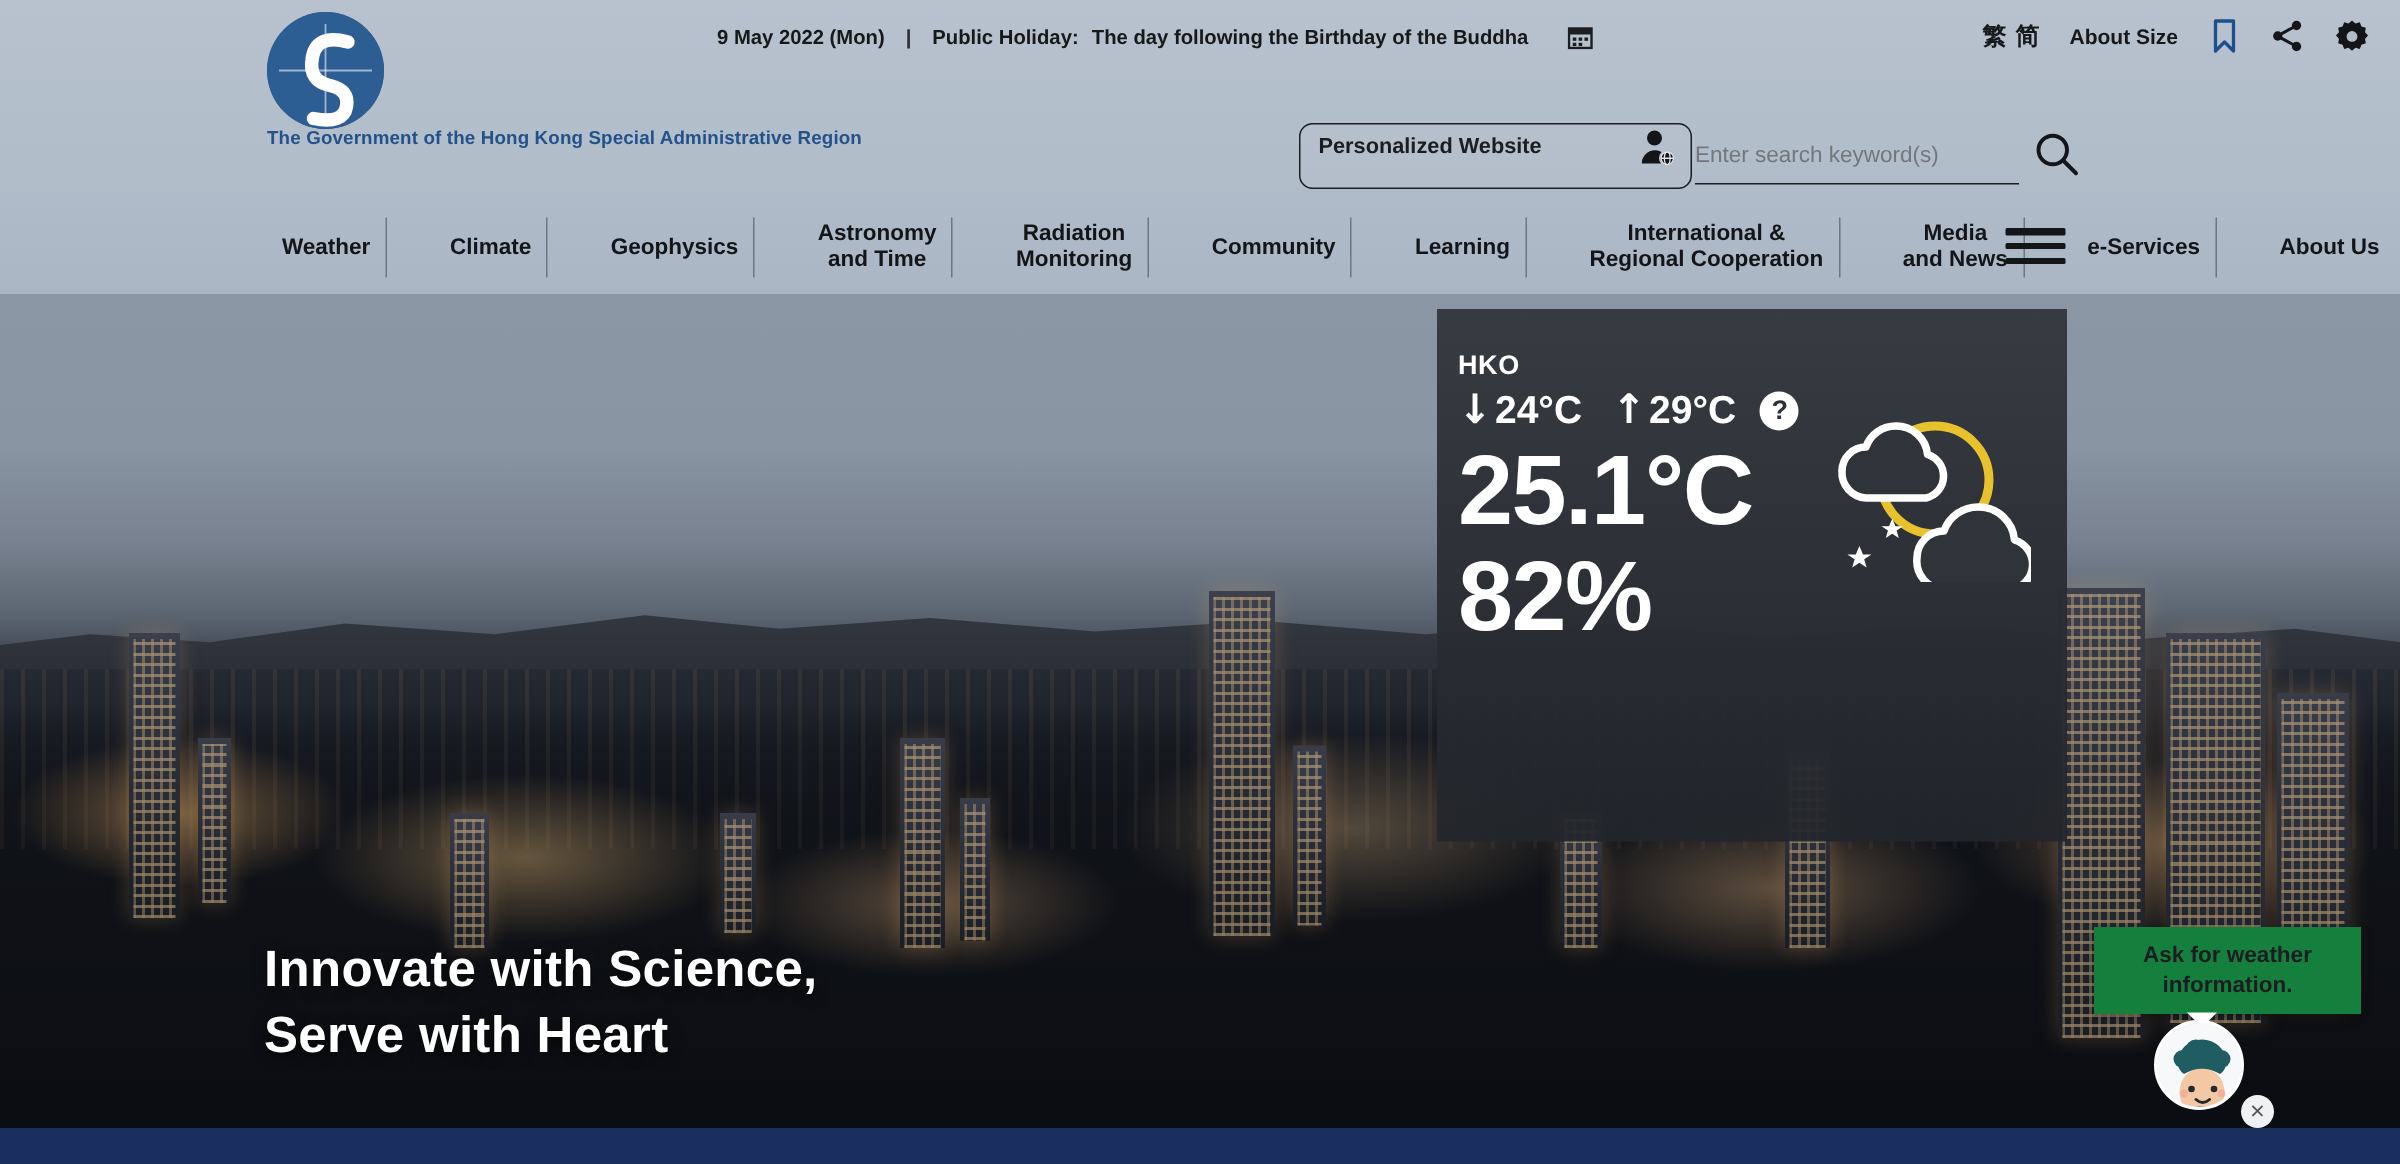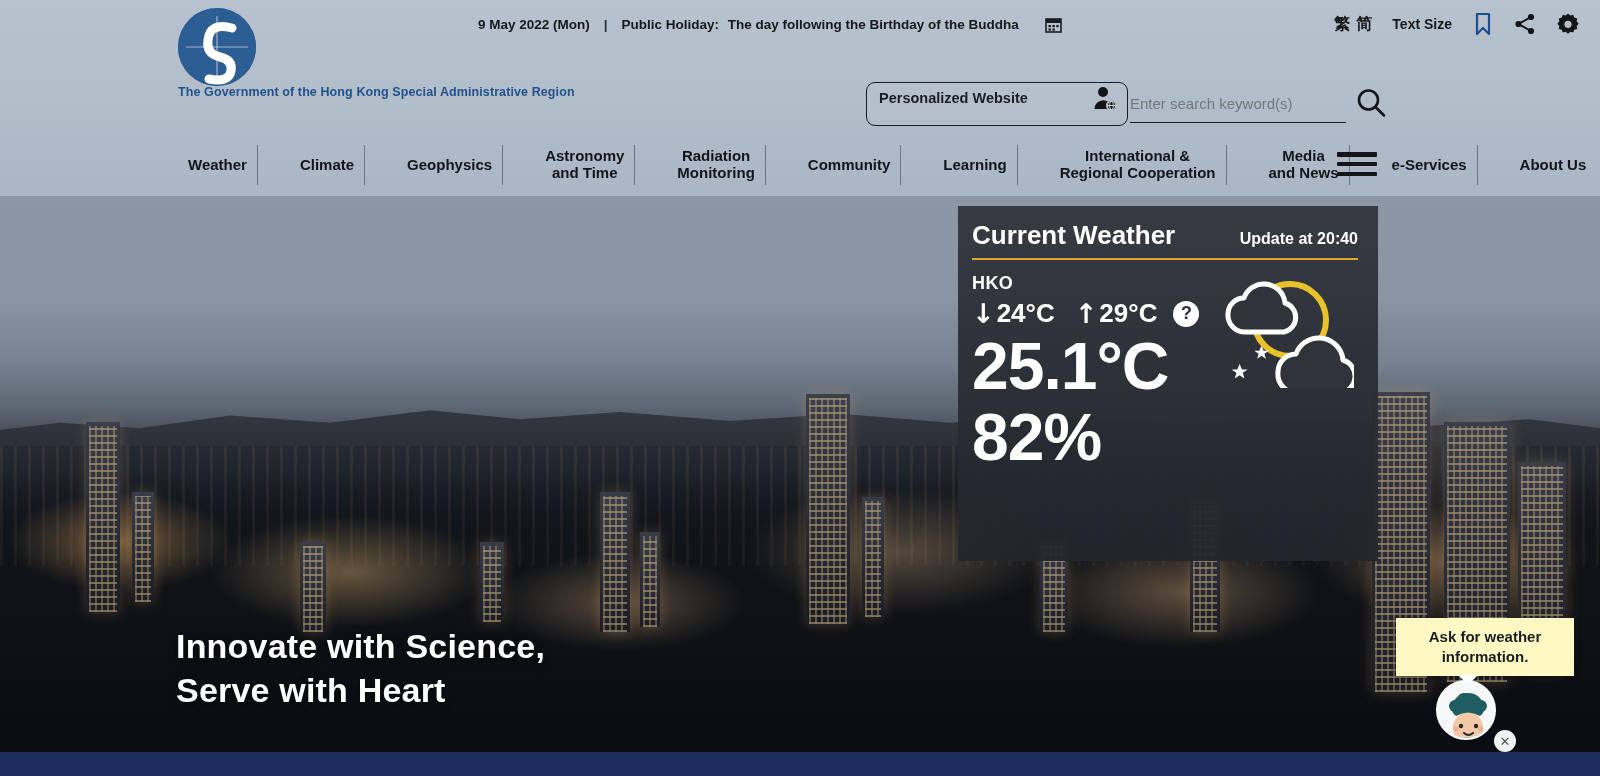--- a/index.html
+++ b/index.html
@@ -403,21 +403,21 @@
     top: 62px;
     width: 140px; height: 120px;
   }
 
   
   .chat-tip {
     position: absolute;
     left: 1396px;
     top: 618px;
     width: 178px;
-    background: #fef9c3;
+    background: #15803d;
     padding: 9px 10px 10px 10px;
     text-align: center;
     font-size: 15px;
     font-weight: 700;
     color: #1b1d20;
     line-height: 1.3;
     z-index: 30;
     white-space: pre-line;
     box-shadow: 0 2px 6px rgba(0,0,0,.3);
   }
@@ -495,24 +495,20 @@
       <div class="hero-bldg" style="left:1040px;bottom:120px; width:28px;  height:90px;"></div>
       <div class="hero-bldg" style="left:480px; bottom:130px; width:24px;  height:80px;"></div>
     </div>
 
     <div class="hero-title">Innovate with Science,
 Serve with Heart</div>
 
   </div>
 
   <div class="cw-panel">
-    <div class="cw-head">
-      <div class="cw-title">Current Weather</div>
-      <div class="cw-update">Update at 20:40</div>
-    </div>
 
     <div class="cw-station">HKO</div>
 
     <div class="cw-range">
       <span class="arrow">↓</span>
       <span>24°C</span>
       <span class="gap"></span>
       <span class="arrow">↑</span>
       <span>29°C</span>
       <span class="cw-help">?</span>
@@ -589,21 +585,21 @@
           <rect x="11.3" y="9" width="2.4" height="2.2" fill="#1b1d20"></rect>
           <rect x="3.5" y="12.5" width="2.4" height="2.2" fill="#1b1d20"></rect>
           <rect x="7.4" y="12.5" width="2.4" height="2.2" fill="#1b1d20"></rect>
         </svg>
       </span>
 
       <span class="util-spacer"></span>
 
       <span class="lang-link first">繁</span>
       <span class="lang-link">简</span>
-      <span class="text-size">Text Size</span>
+      <span class="text-size">About Size</span>
 
       <span class="hdr-icon">
         <svg viewBox="0 0 22 24" width="22" height="24">
           <path d="M5 2 h12 v20 l-6 -6 l-6 6 z" fill="none" stroke="#1c4f8e" stroke-width="2.2" stroke-linejoin="round"></path>
         </svg>
       </span>
 
       <span class="hdr-icon">
         <svg viewBox="0 0 22 24" width="22" height="24">
           <circle cx="17" cy="5" r="3.1" fill="#141518"></circle>

